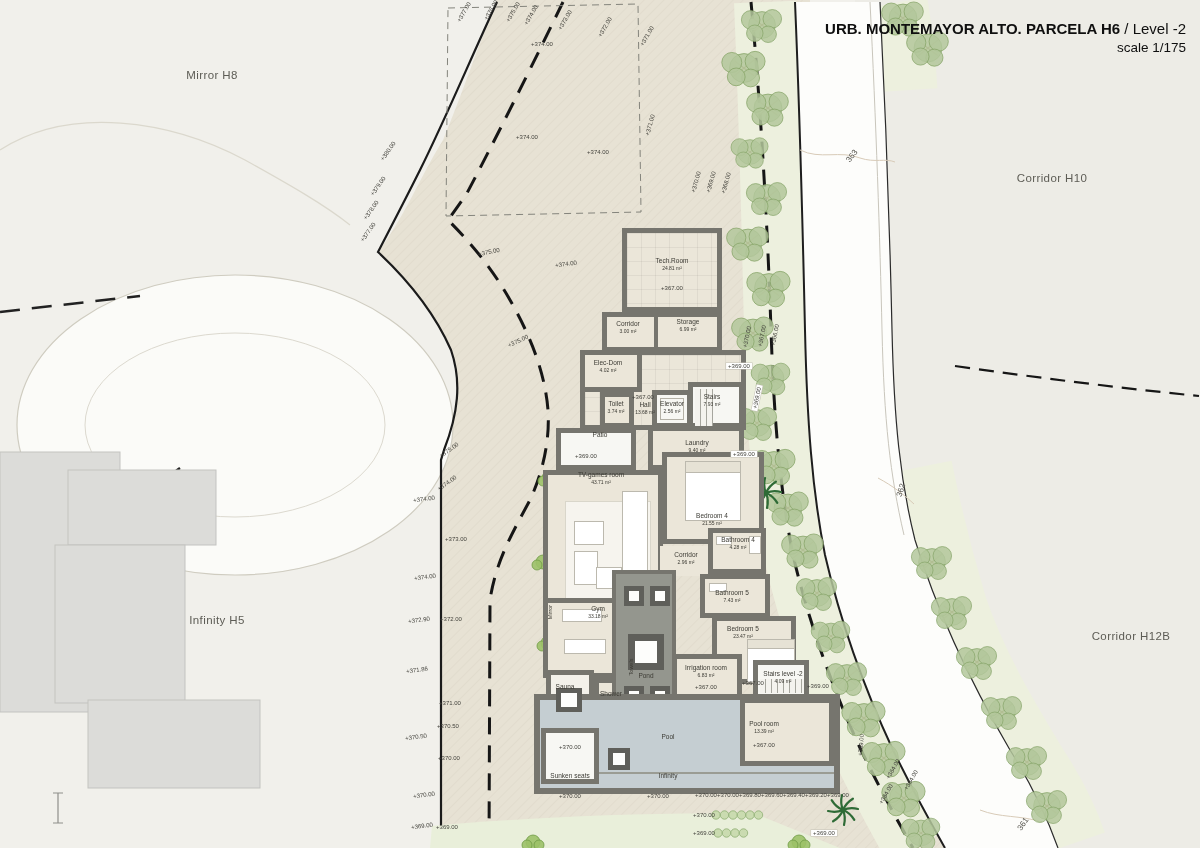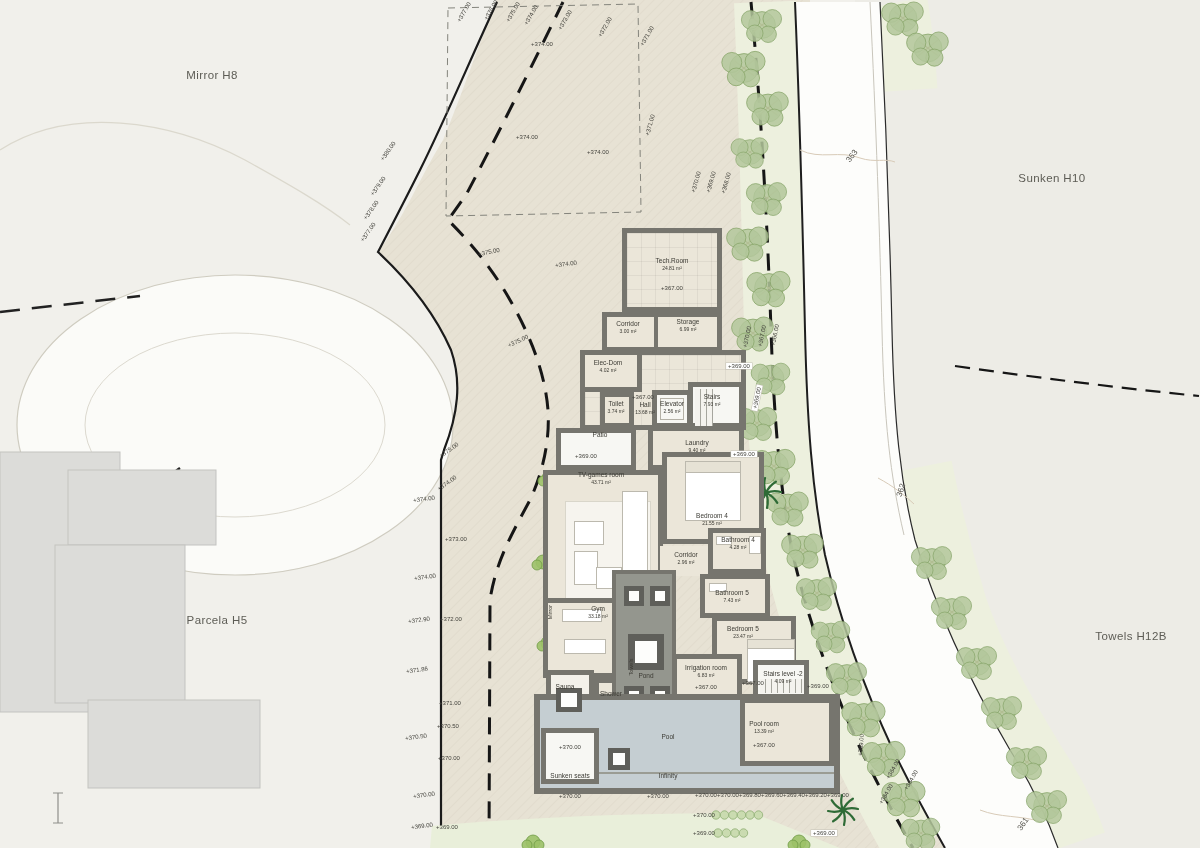--- a/index.html
+++ b/index.html
@@ -632,21 +632,25 @@
       <div class="lbl elev" style="left: 794px; top: 795px;">+369.40</div>
       <div class="lbl elev" style="left: 816px; top: 795px;">+369.20</div>
       <div class="lbl elev" style="left: 838px; top: 795px;">+369.00</div>
       <div class="lbl elev" style="left: 704px; top: 815px;">+370.00</div>
       <div class="lbl elev" style="left: 704px; top: 833px;">+369.00</div>
       <div class="lbl elev box" style="left: 824px; top: 833px;">+369.00</div>
       <div class="lbl elev" style="left: 893px; top: 769px; transform: translate(-50%, -50%) rotate(-60deg);">+364.00</div>
       <div class="lbl elev" style="left: 911px; top: 780px; transform: translate(-50%, -50%) rotate(-60deg);">+364.00</div>
       <div class="lbl elev" style="left: 886px; top: 794px; transform: translate(-50%, -50%) rotate(-60deg);">+364.00</div>
       <div class="lbl parcel" style="left: 212px; top: 75px;">Mirror H8</div>
-      <div class="lbl parcel" style="left: 1052px; top: 178px;">Sunken H10</div>
-      <div class="lbl parcel" style="left: 217px; top: 620px;">Parcela H5</div>
-      <div class="lbl parcel" style="left: 1131px; top: 636px;">Towels H12B</div>
+      <div class="lbl parcel" style="left: 1052px; top: 178px;">Corridor H10</div>
+      <div class="lbl parcel" style="left: 217px; top: 620px;">Infinity H5</div>
+      <div class="lbl parcel" style="left: 1131px; top: 636px;">Corridor H12B</div>
       <div class="lbl contour" style="left: 852px; top: 156px; transform: translate(-50%, -50%) rotate(-52deg);">363</div>
       <div class="lbl contour" style="left: 901px; top: 490px; transform: translate(-50%, -50%) rotate(-72deg);">362</div>
       <div class="lbl contour" style="left: 1023px; top: 824px; transform: translate(-50%, -50%) rotate(-55deg);">361</div>
     </div>
 
+  <div class="titleblock">
+    <div class="t1"><b>URB. MONTEMAYOR ALTO. PARCELA H6</b><span> / </span><span>Level -2</span></div>
+    <div class="t2">scale 1/175</div>
+  </div>
 </div>
 
 </body></html>

